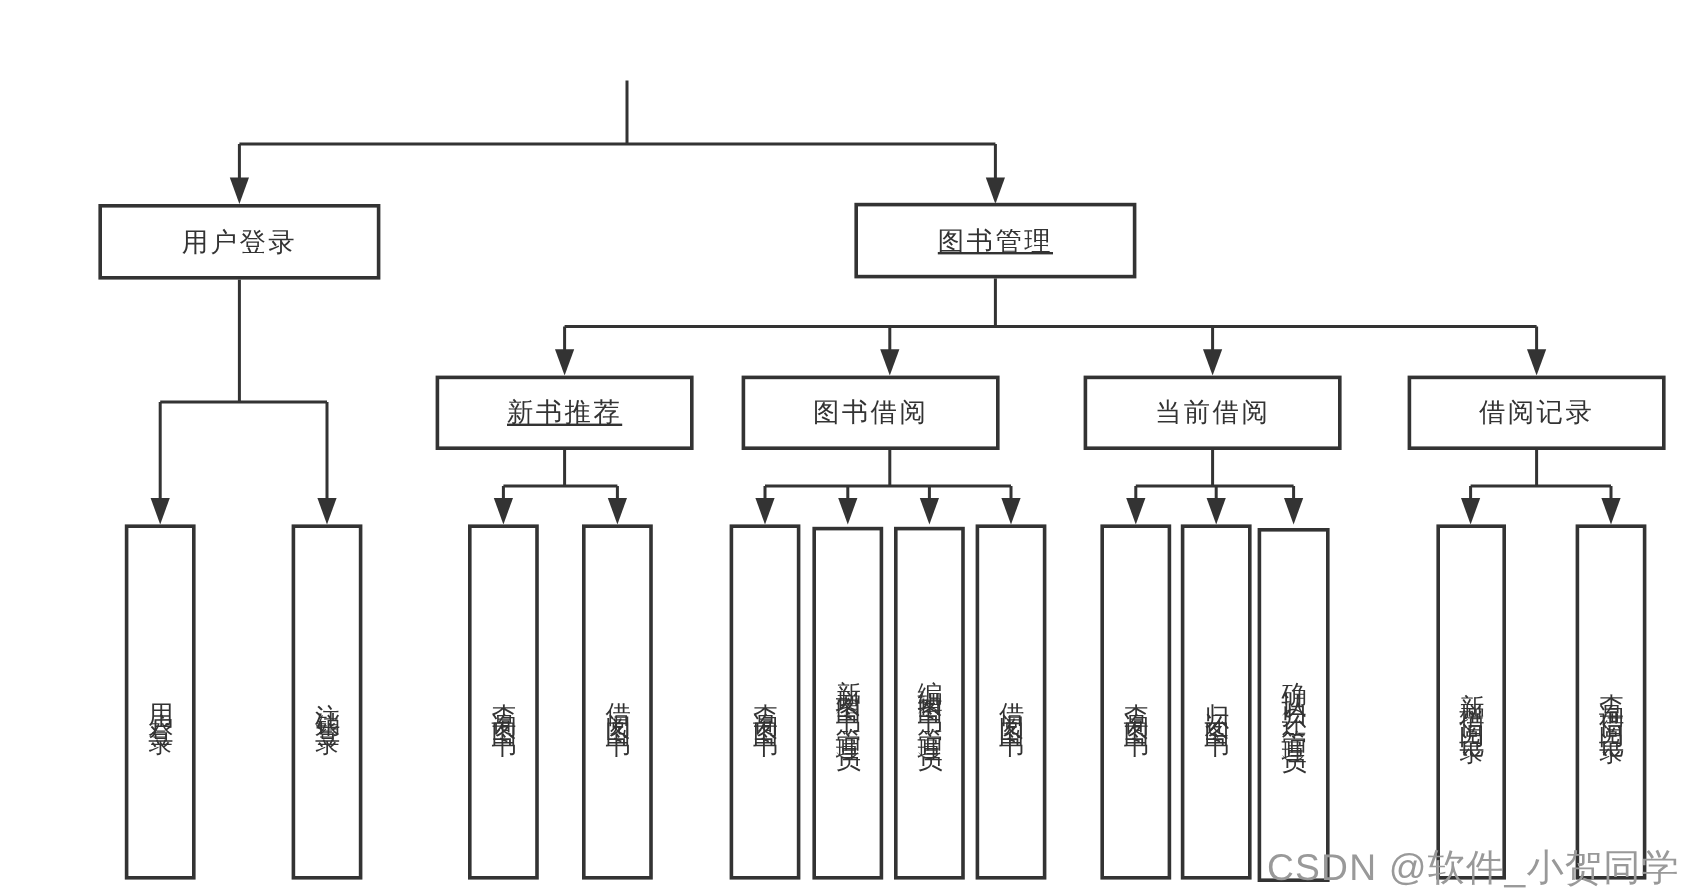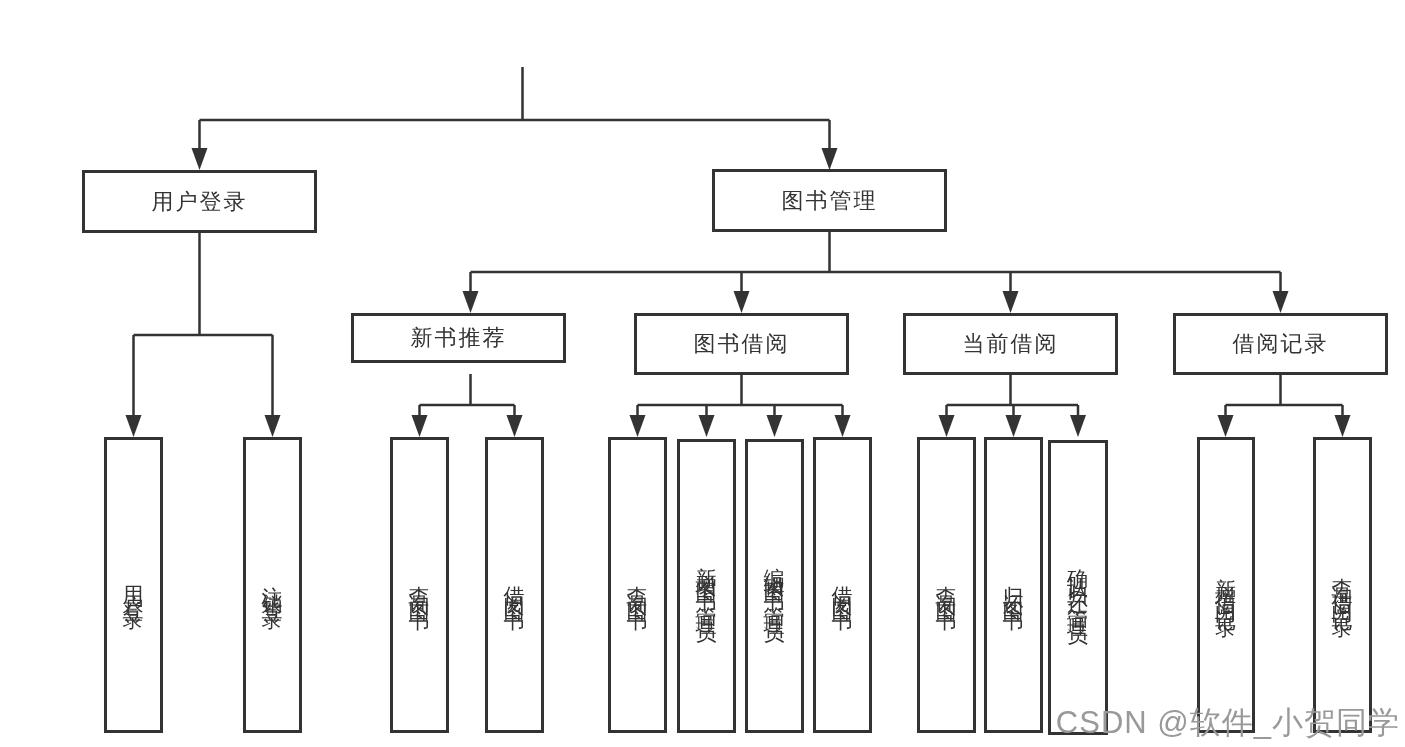--- a/index.html
+++ b/index.html
@@ -80,24 +80,24 @@
       <polygon points="946.5,437 938.5,415 954.5,415"></polygon>
       <polygon points="1013.5,437 1005.5,415 1021.5,415"></polygon>
       <polygon points="1078,437 1070,415 1086,415"></polygon>
       <polygon points="1225.5,437 1217.5,415 1233.5,415"></polygon>
       <polygon points="1342.5,437 1334.5,415 1350.5,415"></polygon>
     </g>
   </svg>
 
 
   <div class="node" style="left:82px;top:170px;width:235px;height:63px;">用户登录</div>
-  <div class="node" style="left:712px;top:169px;width:235px;height:63px;">图书管理</div>
+  <div class="node" style="left:712px;top:169px;width:235px;height:63px;text-decoration:underline;">图书管理</div>
 
-  <div class="node" style="left:351px;top:313px;width:215px;height:50px;">新书推荐</div>
-  <div class="node" style="left:634px;top:313px;width:215px;height:62px;">图书借阅</div>
+  <div class="node" style="left:363px;top:313px;width:215px;height:62px;text-decoration:underline;">新书推荐</div>
+  <div class="node" style="left:618px;top:313px;width:215px;height:62px;">图书借阅</div>
   <div class="node" style="left:903px;top:313px;width:215px;height:62px;">当前借阅</div>
   <div class="node" style="left:1173px;top:313px;width:215px;height:62px;">借阅记录</div>
 
   <div class="leaf" style="left:104px;top:437px;width:59px;height:296px;">
     <span>用户登录</span>
   </div>
   <div class="leaf" style="left:243px;top:437px;width:59px;height:296px;">
     <span>注销登录</span>
   </div>
 

